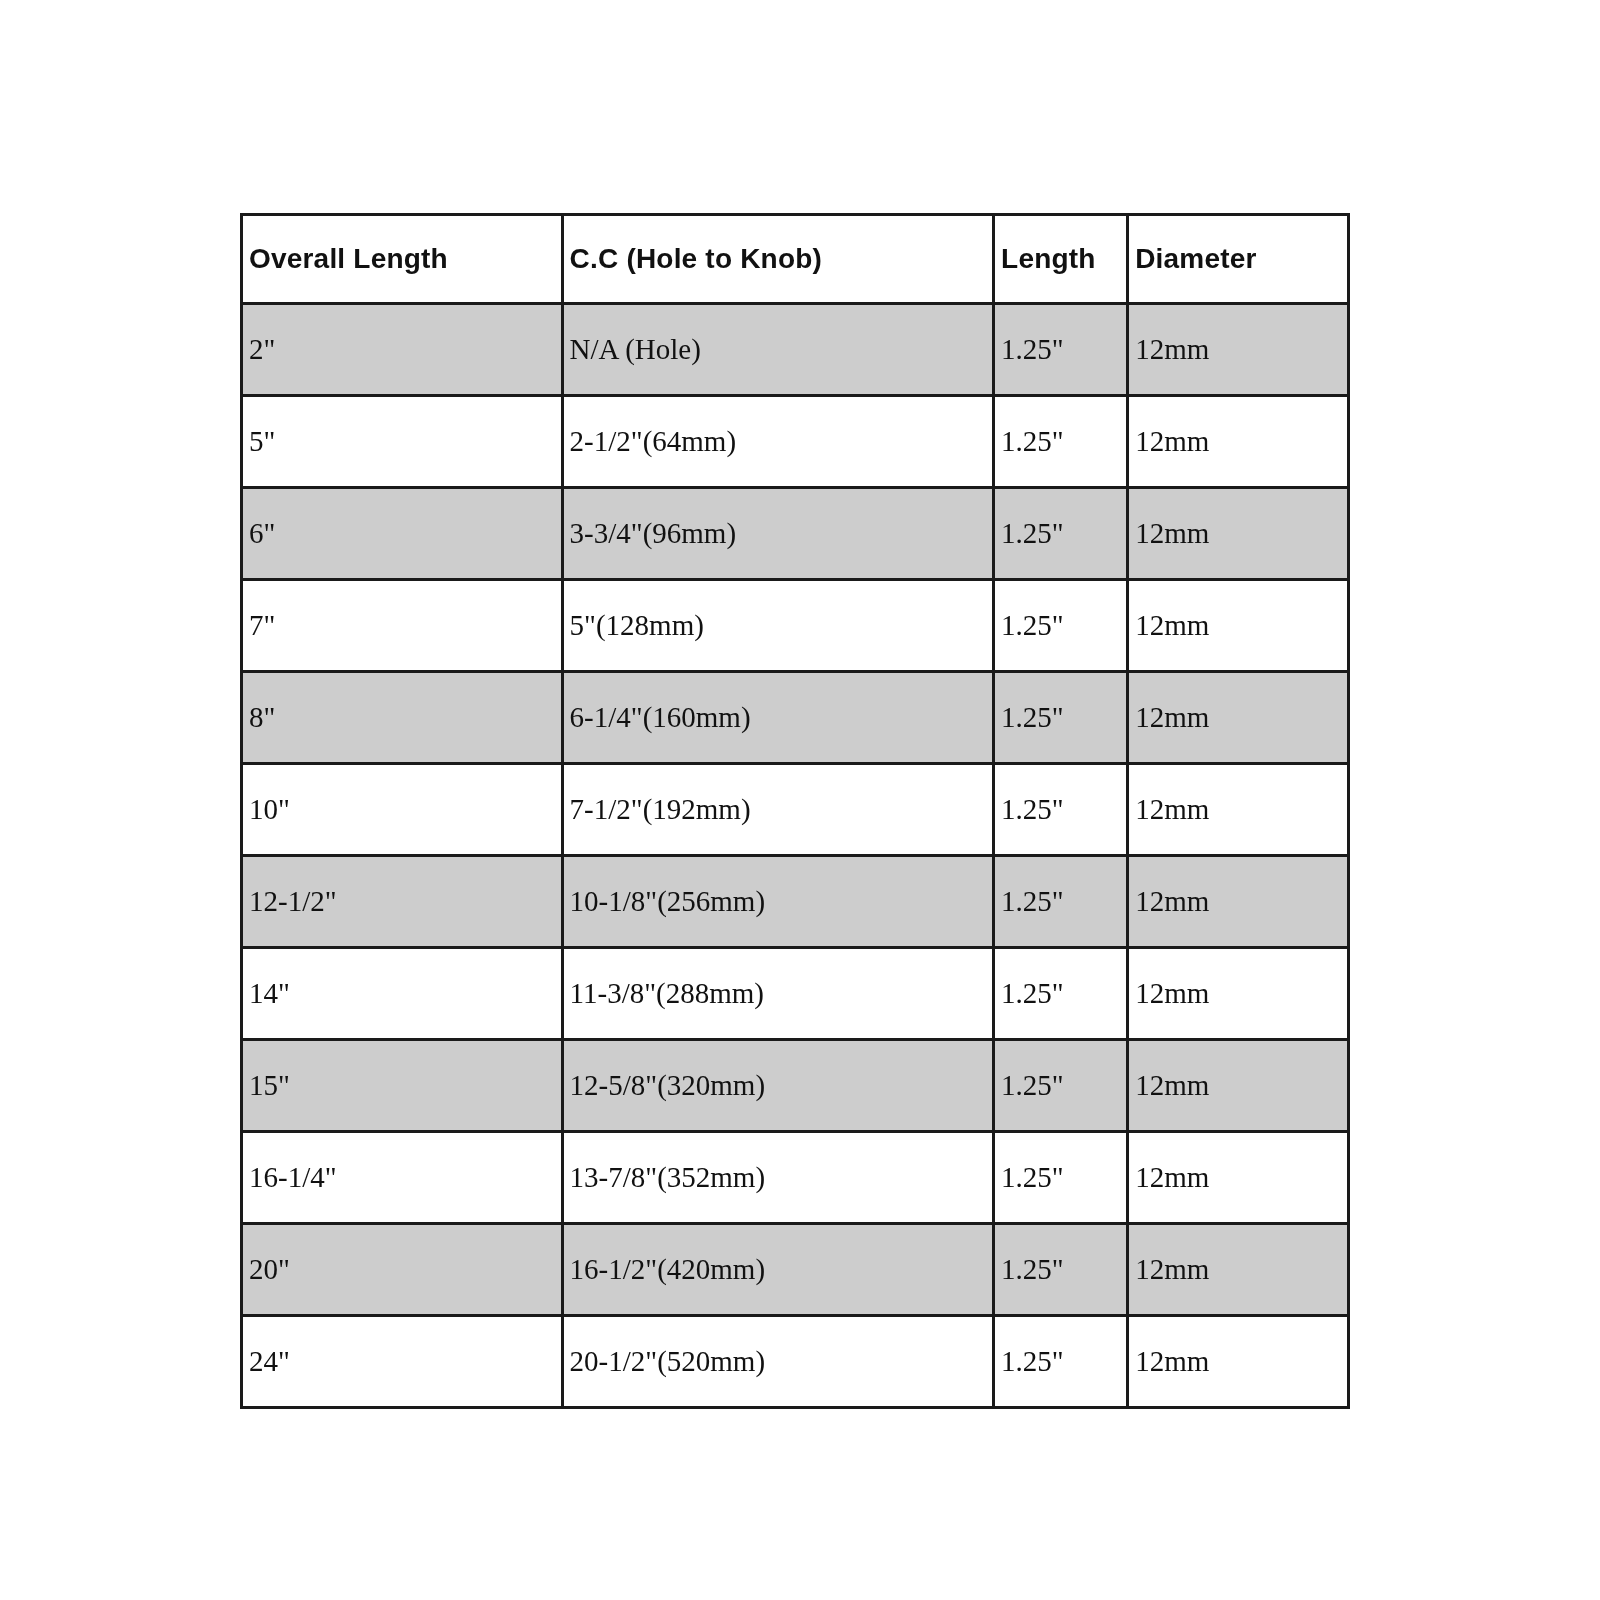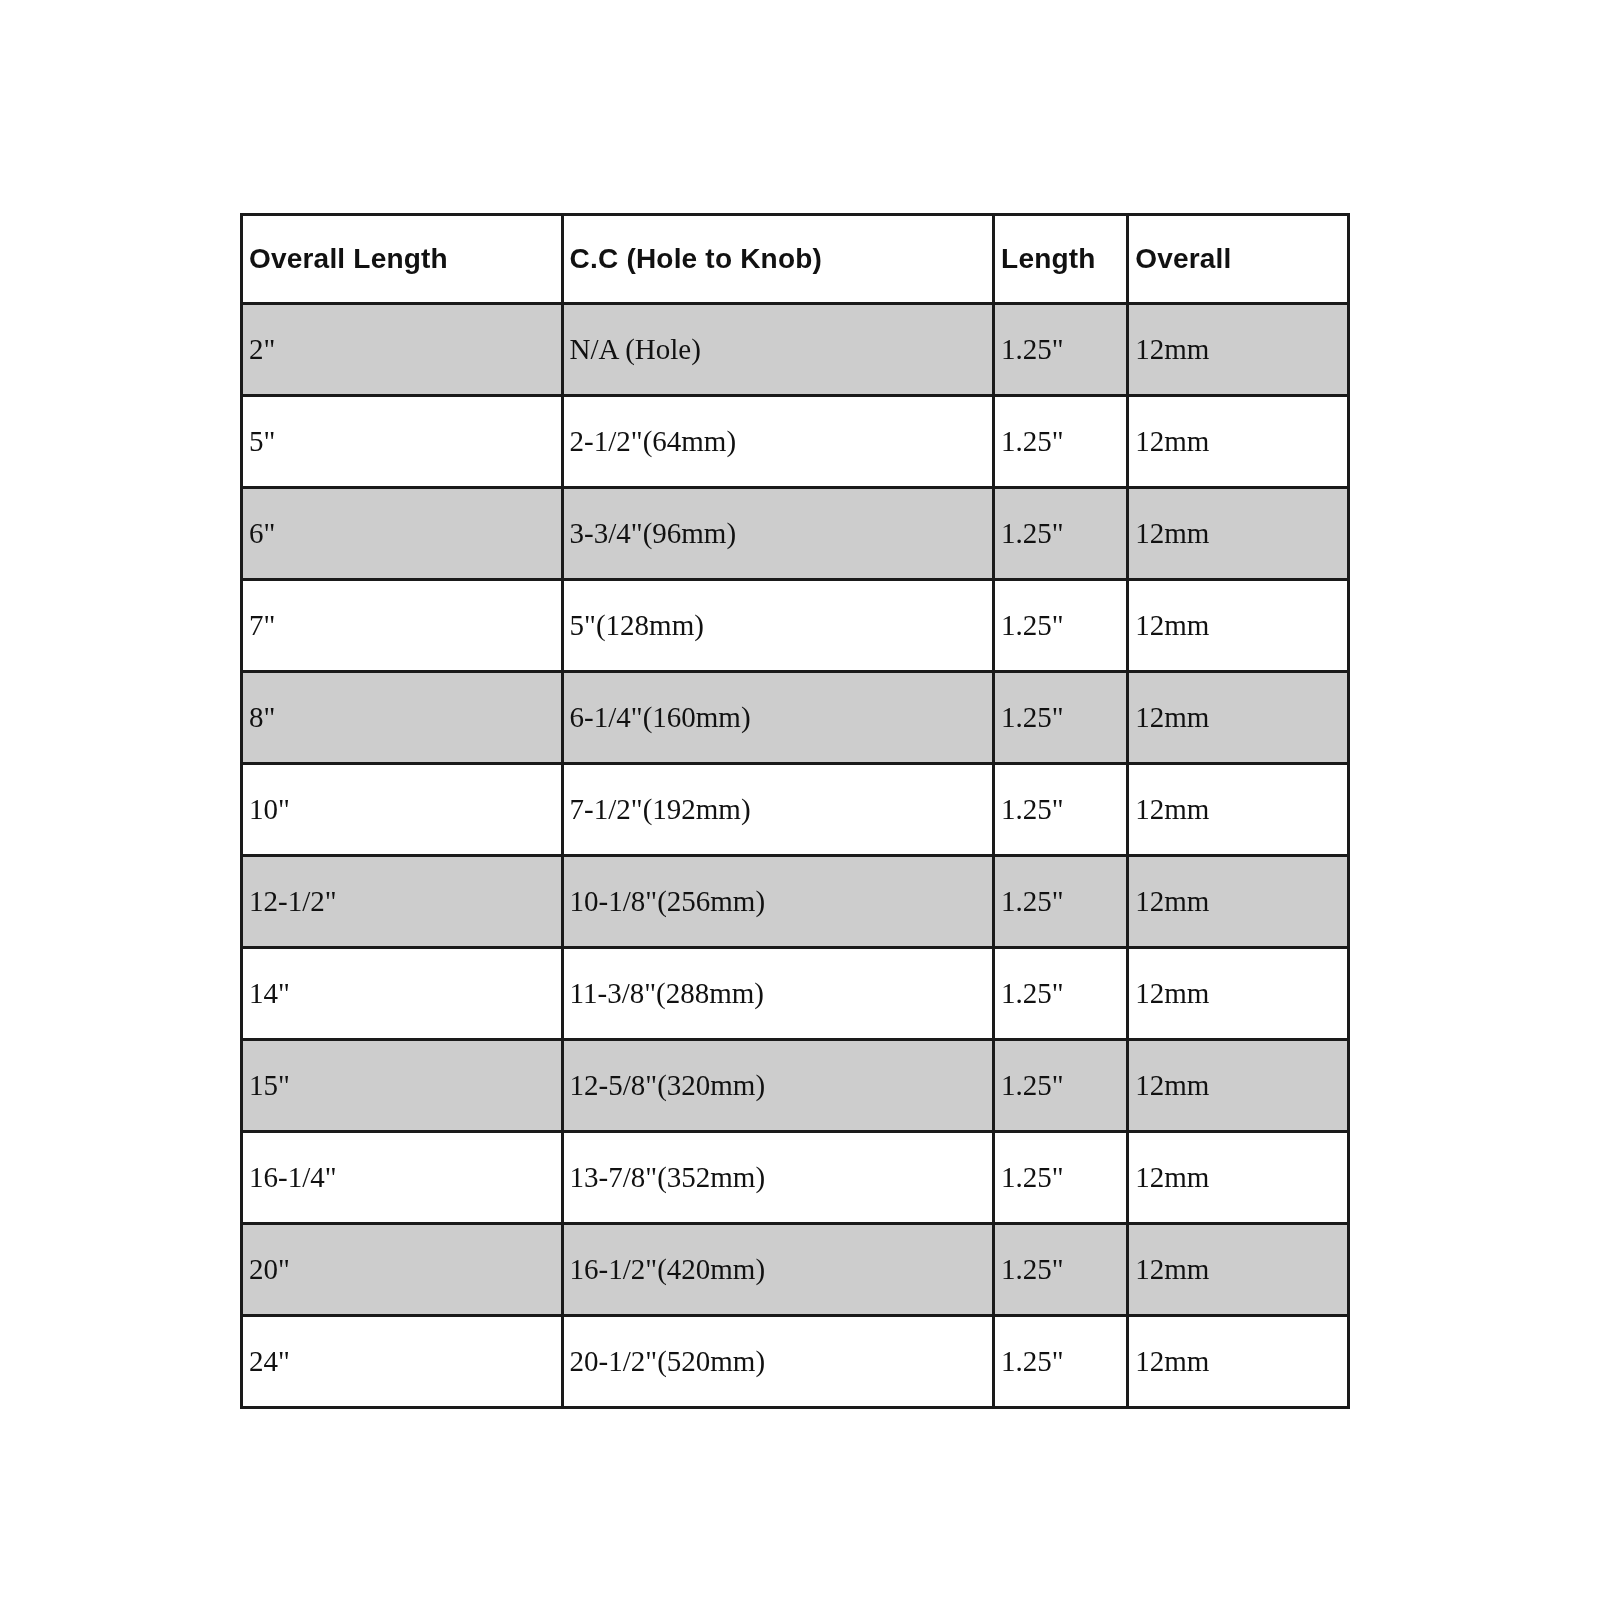--- a/index.html
+++ b/index.html
@@ -86,21 +86,21 @@
         <col class="col-overall">
         <col class="col-cc">
         <col class="col-height">
         <col class="col-diameter">
       </colgroup>
       <thead>
         <tr>
           <th>Overall Length</th>
           <th>C.C (Hole to Knob)</th>
           <th>Length</th>
-          <th>Overall</th>
+          <th>Diameter</th>
         </tr>
       </thead>
       <tbody id="table-body">
           <tr class="row-shaded">
             <td>2"</td>
             <td>N/A (Hole)</td>
             <td>1.25"</td>
             <td>12mm</td>
           </tr>
           <tr class="row-plain">

